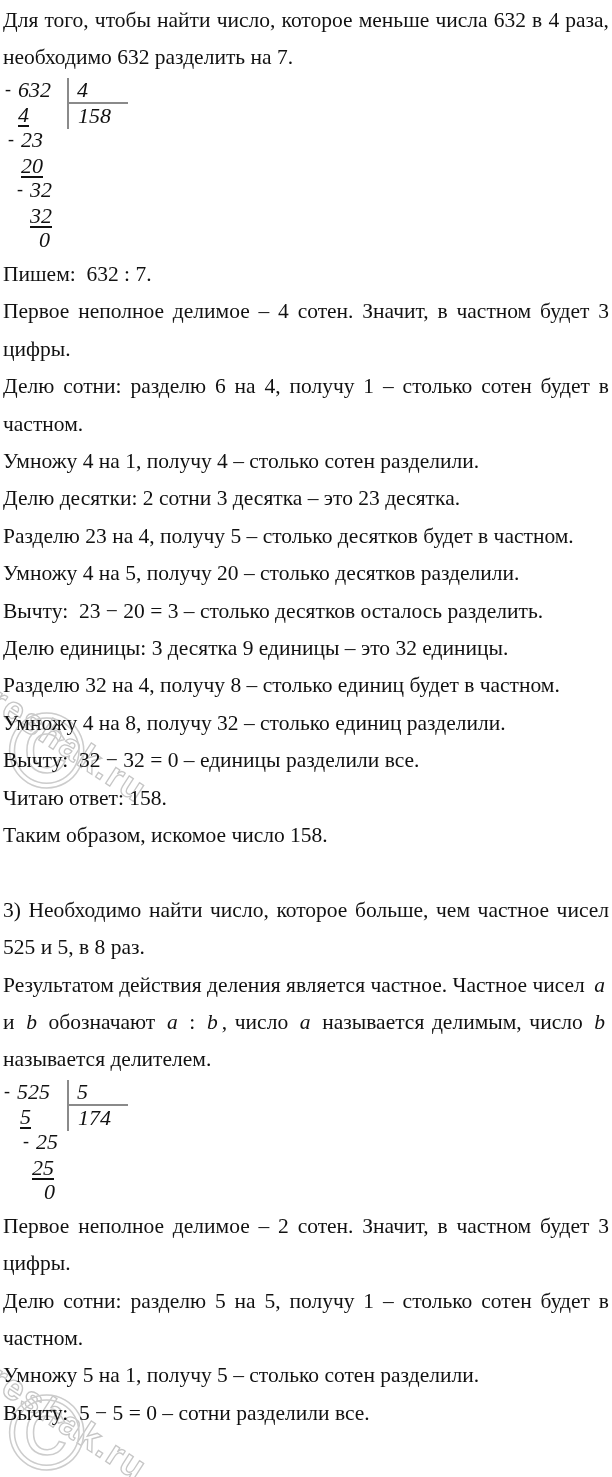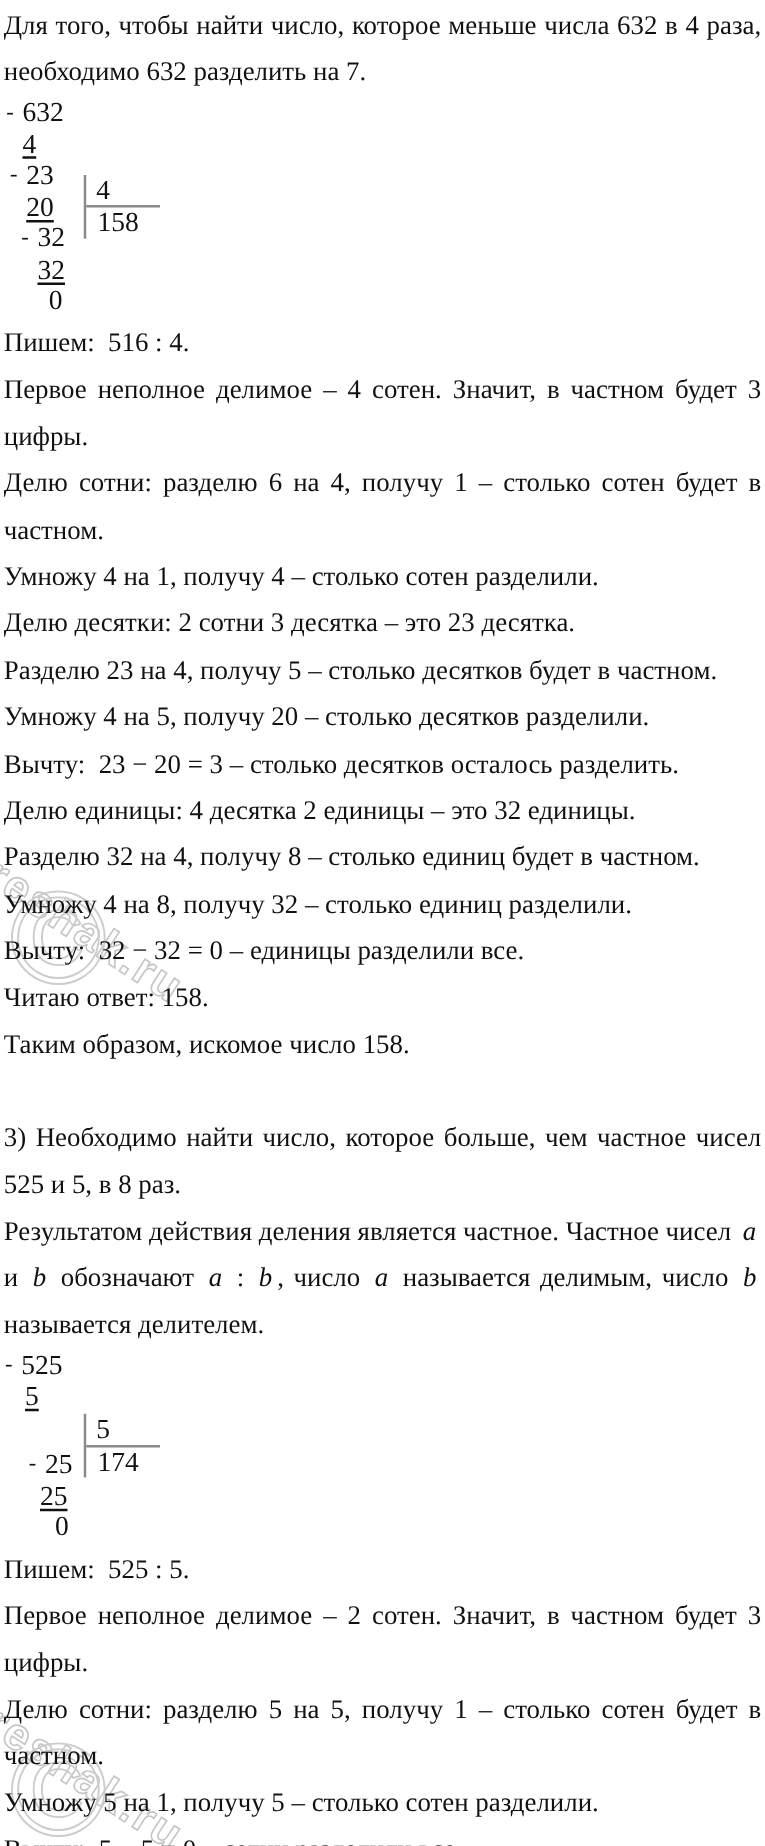--- a/index.html
+++ b/index.html
@@ -13,38 +13,39 @@
     position: relative;
   }
   .content { padding: 2px 3px 0 3px; position: relative; z-index: 2; }
   p { margin: 0; line-height: 37.4px; text-align: justify; }
   p.formula { white-space: pre-wrap; text-align: left; }
   .gap-before { margin-top: 37.4px; }
   .it { font-style: italic; margin: 0 4px; }
 
   
   .ld {
-    display: flex; align-items: center;
+    display: flex; align-items: flex-start;
     font-size: 22px; line-height: 24.6px;
     margin: 1px 0 3px 0;
+    font-style: italic;
   }
   .ld-left { flex: 0 0 auto; width: 64px; }
   .ld-row { white-space: nowrap; }
   .ld-minus {
     display: inline-block; width: 13px;
     font-size: 18px; position: relative; top: -2px;
   }
   .u { display: inline-block; line-height: 21px; border-bottom: 2px solid #111; }
   .ld-right { flex: 0 0 auto; border-left: 2px solid #8a8a8a; }
   .ld-divisor { border-bottom: 2px solid #8a8a8a; width: 51px; padding-left: 8px; }
   .ld-quotient { padding-left: 9px; }
   .pl1 { padding-left: 1px; }  .pl2 { padding-left: 2px; }
   .pl5 { padding-left: 5px; }  .pl14 { padding-left: 14px; }
   .pl15 { padding-left: 15px; } .pl17 { padding-left: 17px; }
-  .pl18 { padding-left: 18px; } .pl20 { padding-left: 20px; margin-top: 29px; }
+  .pl18 { padding-left: 18px; } .pl20 { padding-left: 20px; }
   .pl27 { padding-left: 27px; } .pl29 { padding-left: 29px; }
   .pl36 { padding-left: 36px; } .pl41 { padding-left: 41px; }
 
   
   .watermark { position: absolute; left: 0; top: 0; width: 0; height: 0; z-index: 1; }
   .wm-text {
     position: absolute;
     font-family: "Liberation Sans", sans-serif;
     font-weight: bold; font-size: 36px; letter-spacing: 2px;
     color: transparent; -webkit-text-stroke: 1.3px #c6c6c6;
@@ -88,29 +89,29 @@
       <div class="ld-row pl14"><span class="ld-minus">-</span><span>32</span></div>
       <div class="ld-row pl27"><span class="u">32</span></div>
       <div class="ld-row pl36"><span>0</span></div>
     </div>
     <div class="ld-right">
       <div class="ld-divisor">4</div>
       <div class="ld-quotient">158</div>
     </div>
   </div>
 
-  <p class="formula">Пишем:  516 : 4.</p>
+  <p class="formula">Пишем:  632 : 7.</p>
   <p>Первое неполное делимое – 4 сотен. Значит, в частном будет 3 цифры.</p>
   <p>Делю сотни: разделю 6 на 4, получу 1 – столько сотен будет в частном.</p>
   <p>Умножу 4 на 1, получу 4 – столько сотен разделили.</p>
   <p>Делю десятки: 2 сотни 3 десятка – это 23 десятка.</p>
   <p>Разделю 23 на 4, получу 5 – столько десятков будет в частном.</p>
   <p>Умножу 4 на 5, получу 20 – столько десятков разделили.</p>
   <p class="formula">Вычту:  23 − 20 = 3 – столько десятков осталось разделить.</p>
-  <p>Делю единицы: 4 десятка 2 единицы – это 32 единицы.</p>
+  <p>Делю единицы: 3 десятка 9 единицы – это 32 единицы.</p>
   <p>Разделю 32 на 4, получу 8 – столько единиц будет в частном.</p>
   <p>Умножу 4 на 8, получу 32 – столько единиц разделили.</p>
   <p class="formula">Вычту:  32 − 32 = 0 – единицы разделили все.</p>
   <p>Читаю ответ: 158.</p>
   <p>Таким образом, искомое число 158.</p>
 
   <p class="gap-before">3) Необходимо найти число, которое больше, чем частное чисел 525 и 5, в 8 раз.</p>
 
   <p><span>Результатом действия деления является частное. Частное чисел</span>
     <span class="it">a</span>
@@ -132,19 +133,18 @@
       <div class="ld-row pl20"><span class="ld-minus">-</span><span>25</span></div>
       <div class="ld-row pl29"><span class="u">25</span></div>
       <div class="ld-row pl41"><span>0</span></div>
     </div>
     <div class="ld-right">
       <div class="ld-divisor">5</div>
       <div class="ld-quotient">174</div>
     </div>
   </div>
 
-  <p class="formula">Пишем:  525 : 5.</p>
   <p>Первое неполное делимое – 2 сотен. Значит, в частном будет 3 цифры.</p>
   <p>Делю сотни: разделю 5 на 5, получу 1 – столько сотен будет в частном.</p>
   <p>Умножу 5 на 1, получу 5 – столько сотен разделили.</p>
   <p class="formula">Вычту:  5 − 5 = 0 – сотни разделили все.</p>
 
 </div>
 
 </body></html>

